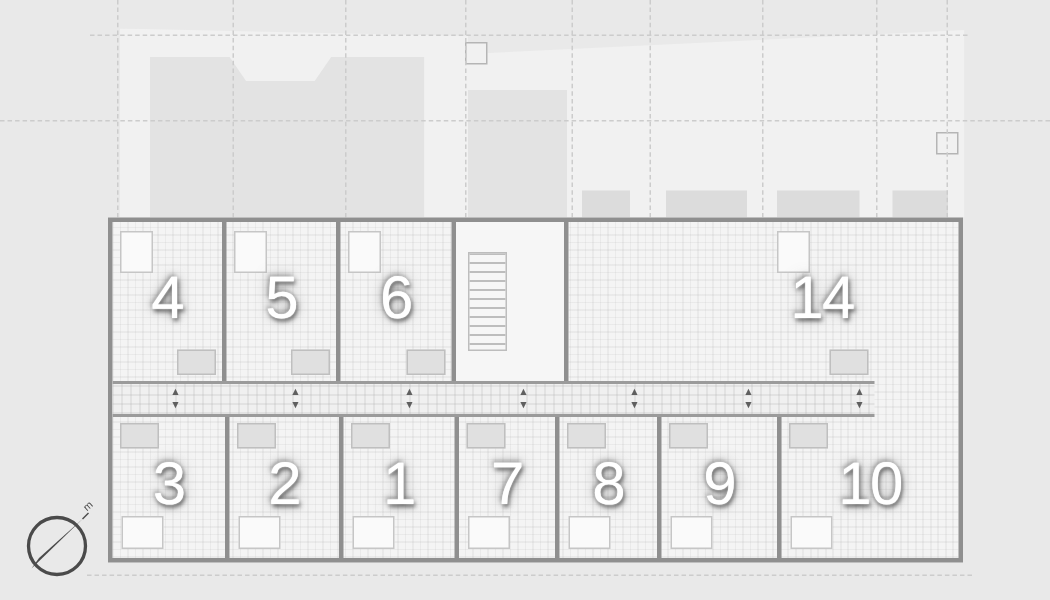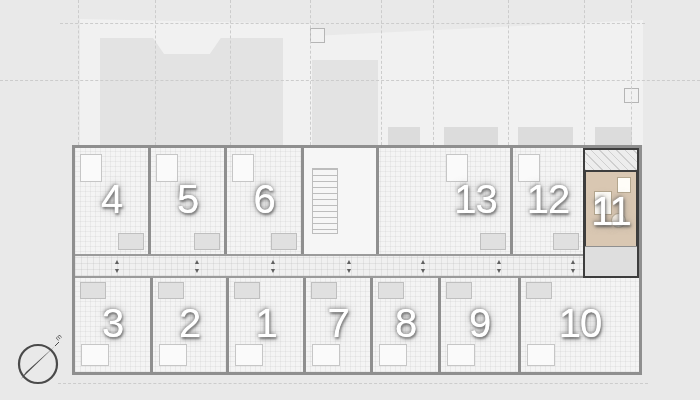--- a/index.html
+++ b/index.html
@@ -110,34 +110,24 @@
       <span class="unit-label">5</span>
     </div>
     <div class="unit u-top" style="left:152px;top:0;width:74px;height:106px;">
       <span class="unit-label">6</span>
     </div>
 
     <div class="stair-core" style="left:226px;top:0;width:78px;height:106px;">
       <div class="stairs"></div>
     </div>
 
-    <div class="unit u-top" style="left:366px;top:0;width:72px;height:106px;border-right:3px solid #8f8f8f;">
-      <span class="unit-label">13</span>
-    </div>
     <div class="unit u-top" style="left:438px;top:0;width:70px;height:106px;">
-      <span class="unit-label">12</span>
+      <span class="unit-label">14</span>
     </div>
 
-    <div class="unit highlight" style="left:508px;top:0;width:56px;height:130px;">
-      <div class="u11-balcony"></div>
-      <div class="u11-bed"></div>
-      <div class="u11-table"></div>
-      <div class="u11-bath"></div>
-      <span class="unit-label">11</span>
-    </div>
 
     <div class="corridor">
       <div class="door-arrows" style="left:36px;">
         <span>▲</span>
         <span>▼</span>
       </div>
       <div class="door-arrows" style="left:116px;">
         <span>▲</span>
         <span>▼</span>
       </div>

